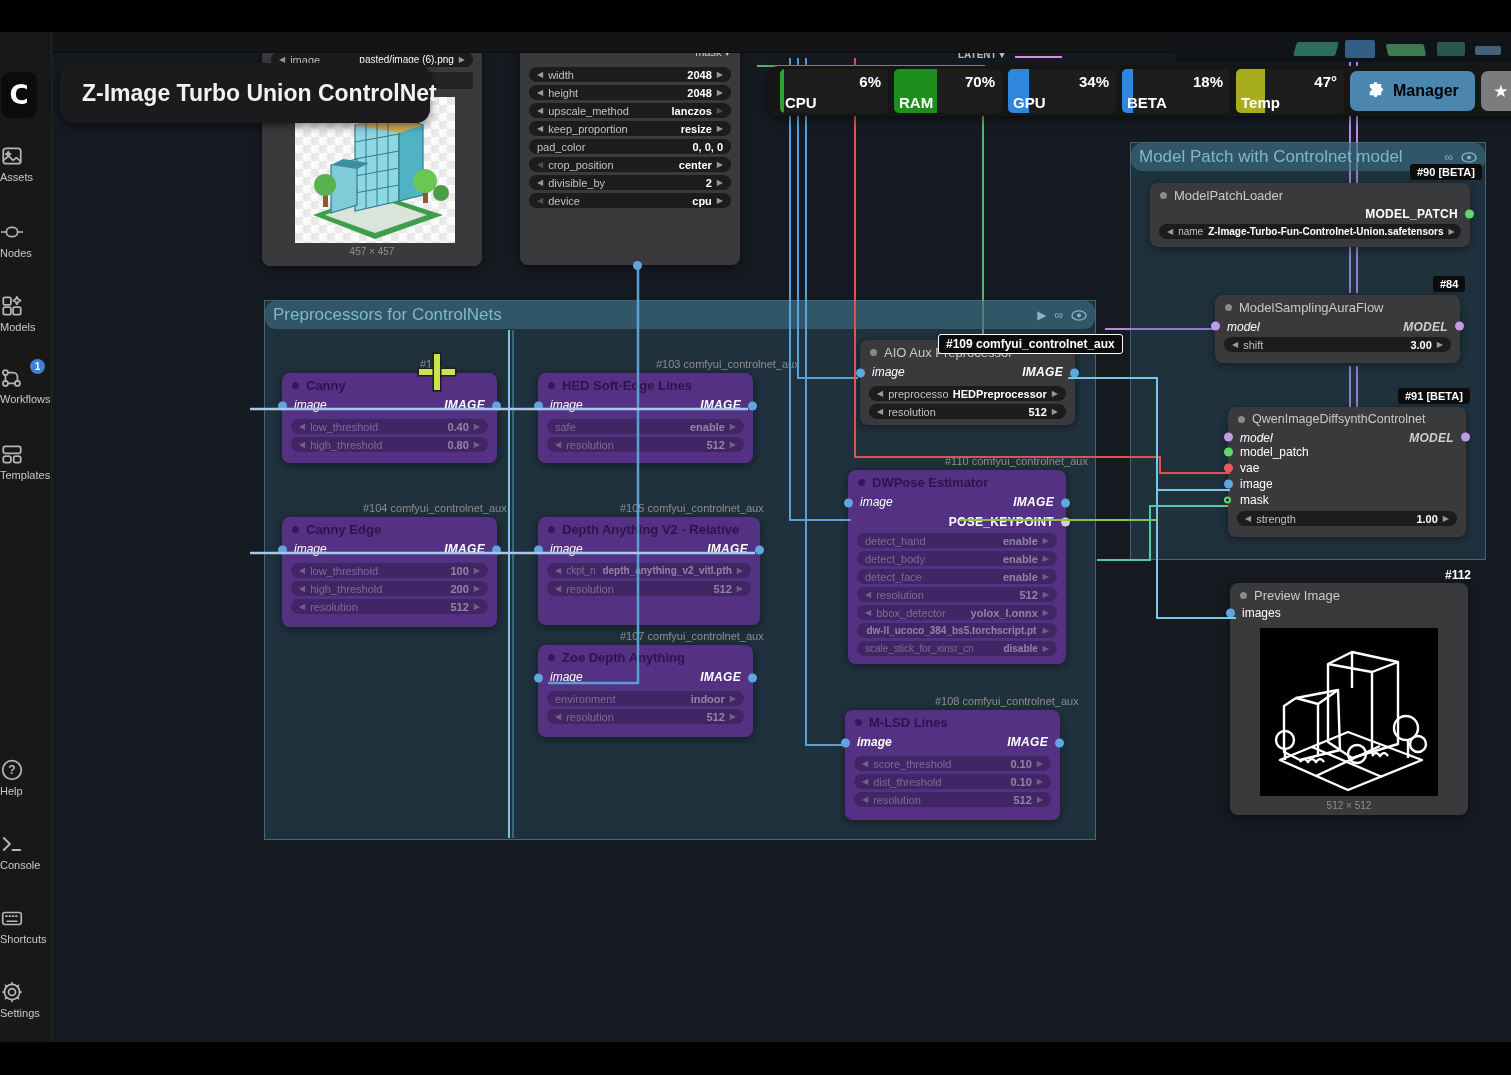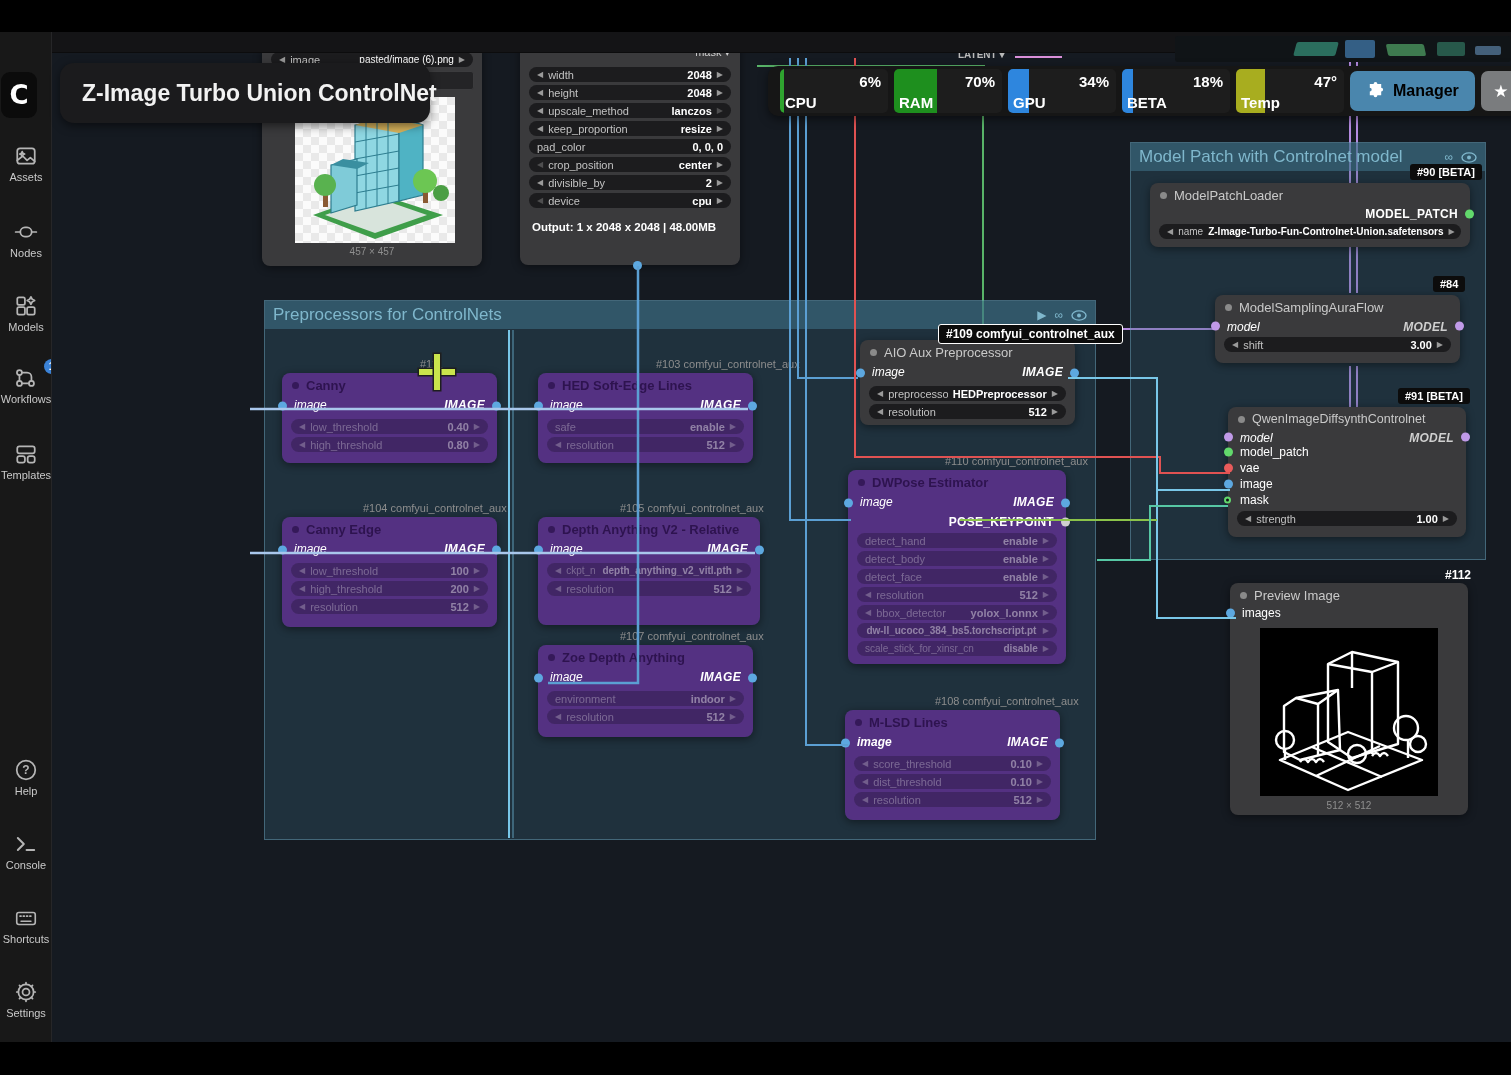--- a/index.html
+++ b/index.html
@@ -10,21 +10,21 @@
   
   .top-black { position:absolute; left:0; top:0; width:100%; height:32px; background:#000; z-index:40; }
   .chrome-strip { position:absolute; left:0; top:32px; width:100%; height:21px; background:#141416; border-bottom:1px solid #0c0c0d; z-index:40; }
   .edge-text { position:absolute; left:2px; top:3px; color:#eaeaea; font-weight:bold; font-size:13px; }
   .bottom-black { position:absolute; left:0; bottom:0; width:100%; height:33px; background:#000; z-index:40; }
 
   
   .sidebar { position:absolute; left:0; top:32px; bottom:33px; width:52px; background:#181818; border-right:1px solid #262628; z-index:45; overflow:hidden; }
   .logo-box { position:absolute; left:1px; top:40px; width:36px; height:46px; background:#0b0b0b; border-radius:9px; display:flex; align-items:center; justify-content:center; }
   .logo-box span { color:#fff; font-weight:bold; font-size:26px; font-family:"DejaVu Sans", sans-serif; }
-  .side-item { position:absolute; left:0; width:52px; display:flex; flex-direction:column; align-items:center; gap:3px; cursor:pointer; }
+  .side-item { position:absolute; left:0; width:52px; display:flex; flex-direction:column; align-items:flex-start; gap:3px; cursor:pointer; }
   .side-item .lbl { font-size:11px; color:#c9c9c9; white-space:nowrap; }
   .side-item svg { display:block; }
   .wf-badge { position:absolute; left:30px; top:-7px; width:15px; height:15px; border-radius:50%; background:#3b82d6; color:#fff; font-size:10px; font-weight:bold; display:flex; align-items:center; justify-content:center; }
 
   
   .title-pill { position:absolute; left:60px; top:63px; width:370px; height:60px; background:#1b1b1d; border-radius:14px; display:flex; align-items:center; gap:16px; padding:0 22px; z-index:50; cursor:pointer; box-shadow:0 3px 10px rgba(0,0,0,.5); }
   .title-pill .t { color:#f2f2f2; font-size:23px; font-weight:bold; white-space:nowrap; }
 
   
   .toolbar { position:absolute; left:768px; top:66px; width:760px; height:50px; background:#161616; border-radius:10px; display:flex; align-items:center; gap:6px; padding:0 6px; z-index:50; box-shadow:0 3px 10px rgba(0,0,0,.5); }
@@ -34,21 +34,21 @@
   .mlabel { position:absolute; left:5px; bottom:2px; color:#fff; font-weight:bold; font-size:15px; z-index:2; }
   .mvalue { position:absolute; right:7px; top:4px; color:#fff; font-weight:bold; font-size:15px; z-index:2; }
   .manager-btn { height:40px; background:#4a86ad; border-radius:7px; display:flex; align-items:center; gap:8px; padding:0 16px; cursor:pointer; flex:none; }
   .manager-btn span { color:#000000; font-size:16px; font-weight:600; }
   .icon-seg { width:40px; height:40px; background:#7a7c7e; display:flex; align-items:center; justify-content:center; cursor:pointer; flex:none; }
   .icon-seg.first { border-radius:7px 0 0 7px; }
   .star-glyph { color:#fff; font-size:17px; }
 
   
   .group { position:absolute; background:rgba(56,104,126,.30); border:1px solid rgba(110,170,195,.45); z-index:5; }
-  .ghead { height:28px; background:rgba(64,116,140,.55); display:flex; align-items:center; gap:10px; padding:0 8px; cursor:move; }
+  .ghead { height:28px; background:rgba(64,116,140,.55); display:flex; align-items:center; gap:10px; padding:0 8px; cursor:move;border-radius:11px; }
   .ghead .gt { color:#7fb7cc; font-size:17px; white-space:nowrap; flex:1; }
   .gicons { display:flex; gap:8px; align-items:center; color:#7fb7cc; font-size:12px; }
 
   
   .node { position:absolute; background:#3a3a3c; border-radius:8px; z-index:10; box-shadow:0 2px 8px rgba(0,0,0,.45); }
   .node.purple { background:rgba(90,50,138,.90); }
   .ntitle { display:flex; align-items:center; gap:7px; padding:5px 10px 3px 10px; font-size:13px; color:#c9c9c9; white-space:nowrap; overflow:hidden;text-align:right; }
   .tdot { width:7px; height:7px; border-radius:50%; background:#8a8a8a; flex:none; }
   .purple .ntitle { color:rgba(22,2,48,.62); font-weight:600; }
   .purple .tdot { background:rgba(22,2,48,.5); }
@@ -219,21 +219,20 @@
         <span class="wn">divisible_by</span>
         <span class="wv">2</span>
         <span class="arr">▶</span>
       </div>
     <div class="widget">
         <span class="arr" style="opacity:.4;">◀</span>
         <span class="wn">device</span>
         <span class="wv">cpu</span>
         <span class="arr">▶</span>
       </div>
-    <div class="outtext">Output: 1 x 2048 x 2048 | 48.00MB</div>
     <span class="dot d-blue" style="left:113px; bottom:-5px; top:auto; transform:none;"></span>
   </div>
 
   <div class="nid" style="left:420px; top:358px;">#111</div>
   <div class="node purple" style="left:282px; top:373px; width:215px; height:90px;">
     <div class="ntitle">
         <span class="tdot"></span>
         <span>Canny</span>
       </div>
     <div class="ports">
@@ -357,21 +356,21 @@
         <span class="arr">▶</span>
       </div>
     <div class="widget">
         <span class="arr">◀</span>
         <span class="wn">resolution</span>
         <span class="wv">512</span>
         <span class="arr">▶</span>
       </div>
   </div>
 
-  <div class="badge outlined" style="left:938px; top:324px;">#109 comfyui_controlnet_aux</div>
+  <div class="badge outlined" style="left:938px; top:334px;">#109 comfyui_controlnet_aux</div>
   <div class="node" style="left:860px; top:340px; width:215px; height:85px;">
     <div class="ntitle">
         <span class="tdot"></span>
         <span>AIO Aux Preprocessor</span>
       </div>
     <div class="ports">
       <span class="dot d-blue l"></span>
       <span class="pin">image</span>
       <span class="pout">IMAGE</span>
       <span class="dot d-blue r"></span>

